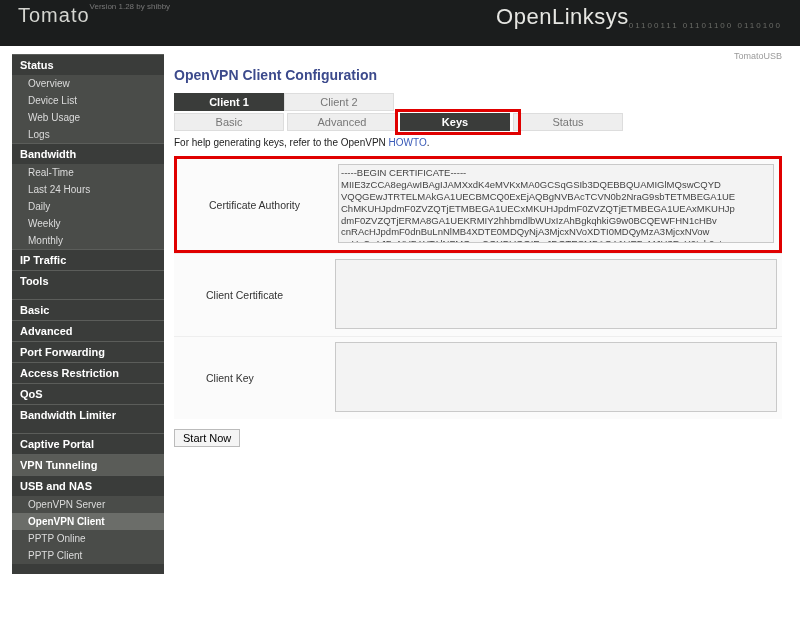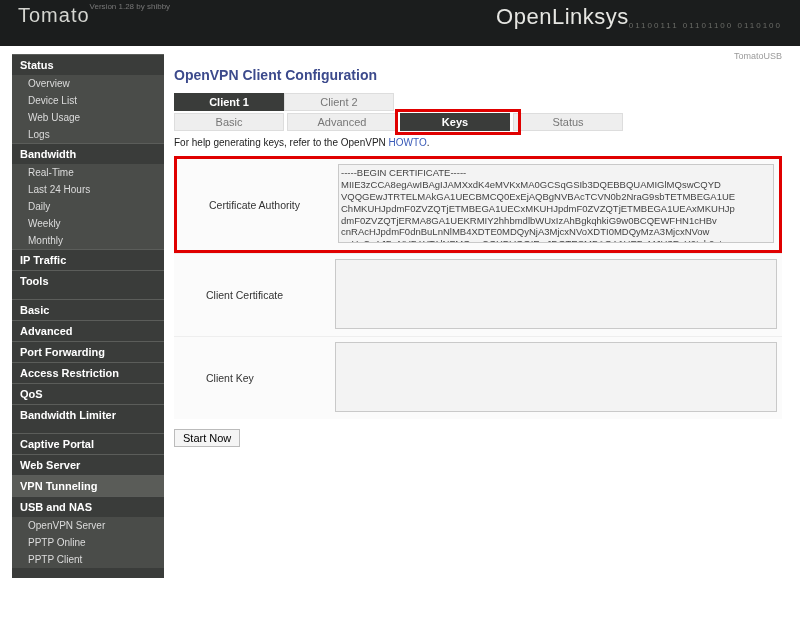--- a/index.html
+++ b/index.html
@@ -210,24 +210,24 @@
       <div class="side-group">Tools</div>
       <div style="height: 8px;"></div>
       <div class="side-group">Basic</div>
       <div class="side-group">Advanced</div>
       <div class="side-group">Port Forwarding</div>
       <div class="side-group">Access Restriction</div>
       <div class="side-group">QoS</div>
       <div class="side-group">Bandwidth Limiter</div>
       <div style="height: 8px;"></div>
       <div class="side-group">Captive Portal</div>
-      <div class="side-group">Web Server</div>
       <div class="side-group" style="background: rgb(90, 92, 88);">VPN Tunneling</div>
       <div class="side-group">USB and NAS</div>
       <div class="side-item">OpenVPN Server</div>
+      <div class="side-item sel">OpenVPN Client</div>
       <div class="side-item">PPTP Online</div>
       <div class="side-item">PPTP Client</div>
     </div>
 
   <div class="main">
     <div class="usb-tag">TomatoUSB</div>
     <h2 class="page-title">OpenVPN Client Configuration</h2>
 
     
     <div class="tabs-row">

